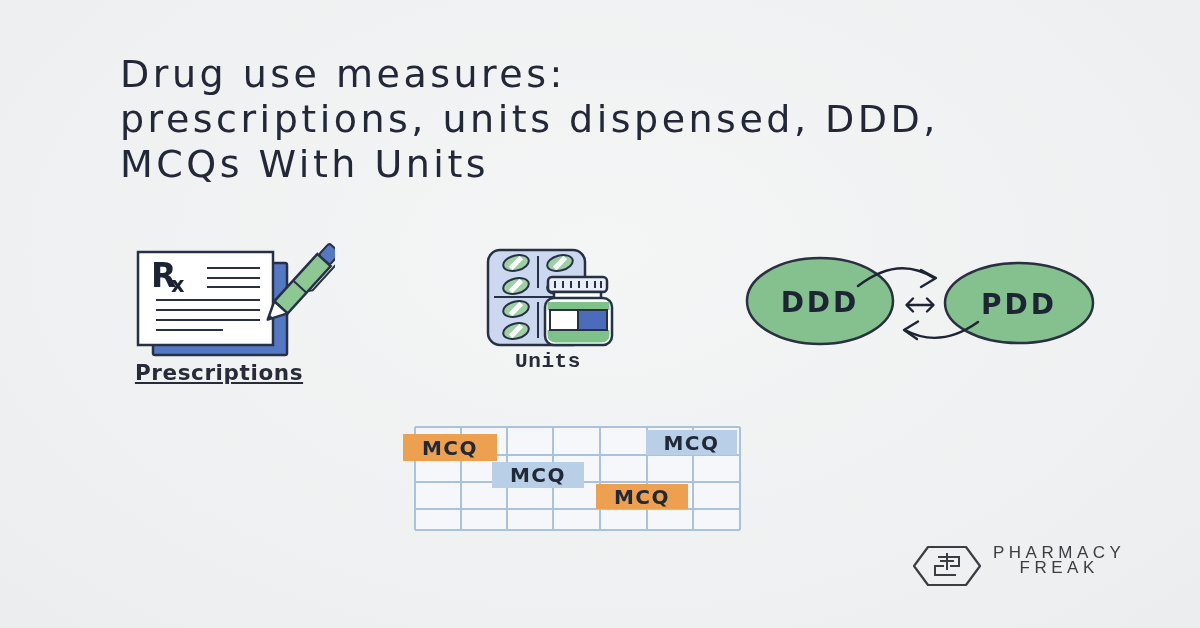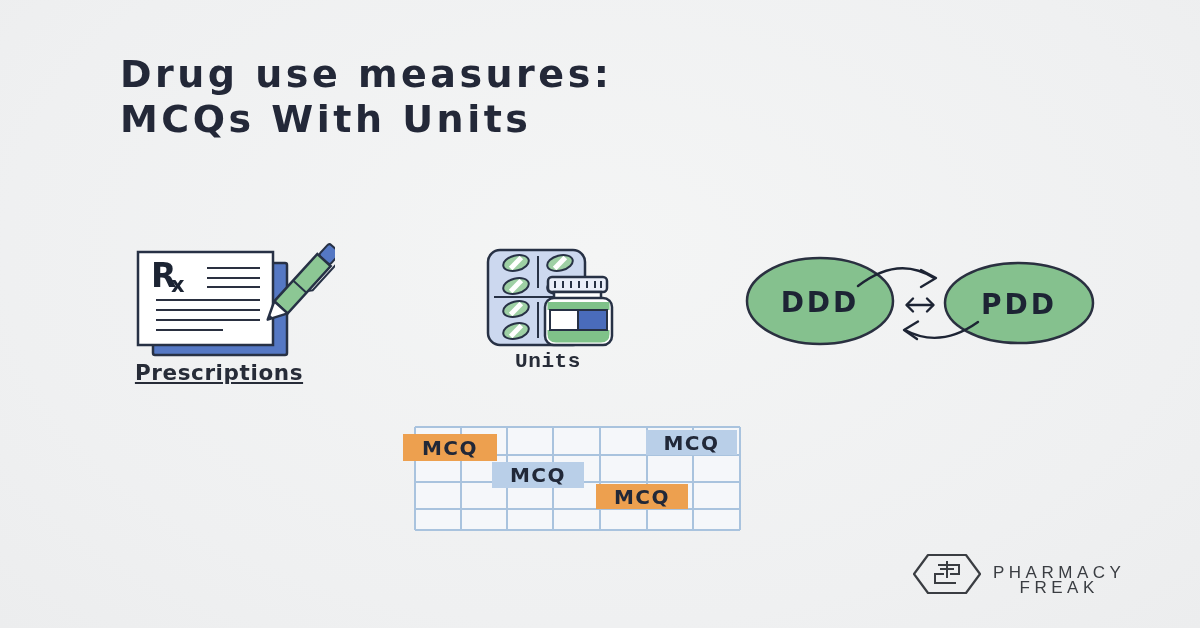--- a/index.html
+++ b/index.html
@@ -8,54 +8,55 @@
     font-family:"DejaVu Sans","Liberation Sans",sans-serif;
     background:#e9eaeb;
   }
   .canvas{
     position:relative;width:1200px;height:628px;
     background:#f1f2f2;
     background-image:radial-gradient(ellipse at 50% 40%, #f4f5f5 0%, #eff0f1 70%, #ecedee 100%);
   }
   .title{
     position:absolute;left:120px;top:52px;width:1070px;
-    font-size:38px;line-height:45px;font-weight:bold;
+    font-size:38px;line-height:45px;font-weight:normal;
     letter-spacing:3.5px;color:#232838;
   }
   .title .t-line{display:block;white-space:nowrap;}
   .fig-label{
     position:absolute;text-align:center;
     font-size:21px;font-weight:600;letter-spacing:0.6px;
     color:#272c38;line-height:19px;
   }
   svg{position:absolute;display:block;}
   .mcq-chip{
     position:absolute;display:flex;align-items:center;justify-content:center;
     font-size:20px;font-weight:bold;letter-spacing:1.5px;color:#212838;
   }
   .mcq-chip.orange{background:#eda04f;}
   .mcq-chip.blue{background:#b9cfe8;}
   .logo{
     position:absolute;left:913px;top:545px;width:260px;height:50px;
-    display:flex;align-items:flex-end;color:#3a3d42;
+    display:flex;align-items:flex-start;color:#3a3d42;
   }
   .logo-text{
     margin-left:12px;text-align:center;
     font-family:"Liberation Sans","DejaVu Sans",sans-serif;
     font-size:17px;line-height:15px;letter-spacing:4.5px;font-weight:500;
   }
   .logo-text span{display:block;}
 </style>
 </head>
 <body>
 
 <div class="canvas">
 
   <h1 class="title" style="margin:0;">
     <span class="t-line">Drug use measures:</span>
+    <span class="t-line">prescriptions, units dispensed, DDD,</span>
     <span class="t-line">MCQs With Units</span>
   </h1>
 
   <svg style="left:125px;top:238px;" width="210" height="130" viewBox="0 0 210 130">
 
     <rect x="28" y="25" width="134" height="92" rx="2" fill="#5578c4" stroke="#273145" stroke-width="2.5"></rect>
 
     <rect x="13" y="14" width="135" height="93" fill="#ffffff" stroke="#273145" stroke-width="2.5"></rect>
 
     <text x="26" y="49" font-size="33" font-weight="bold" fill="#1c2433">R</text>

